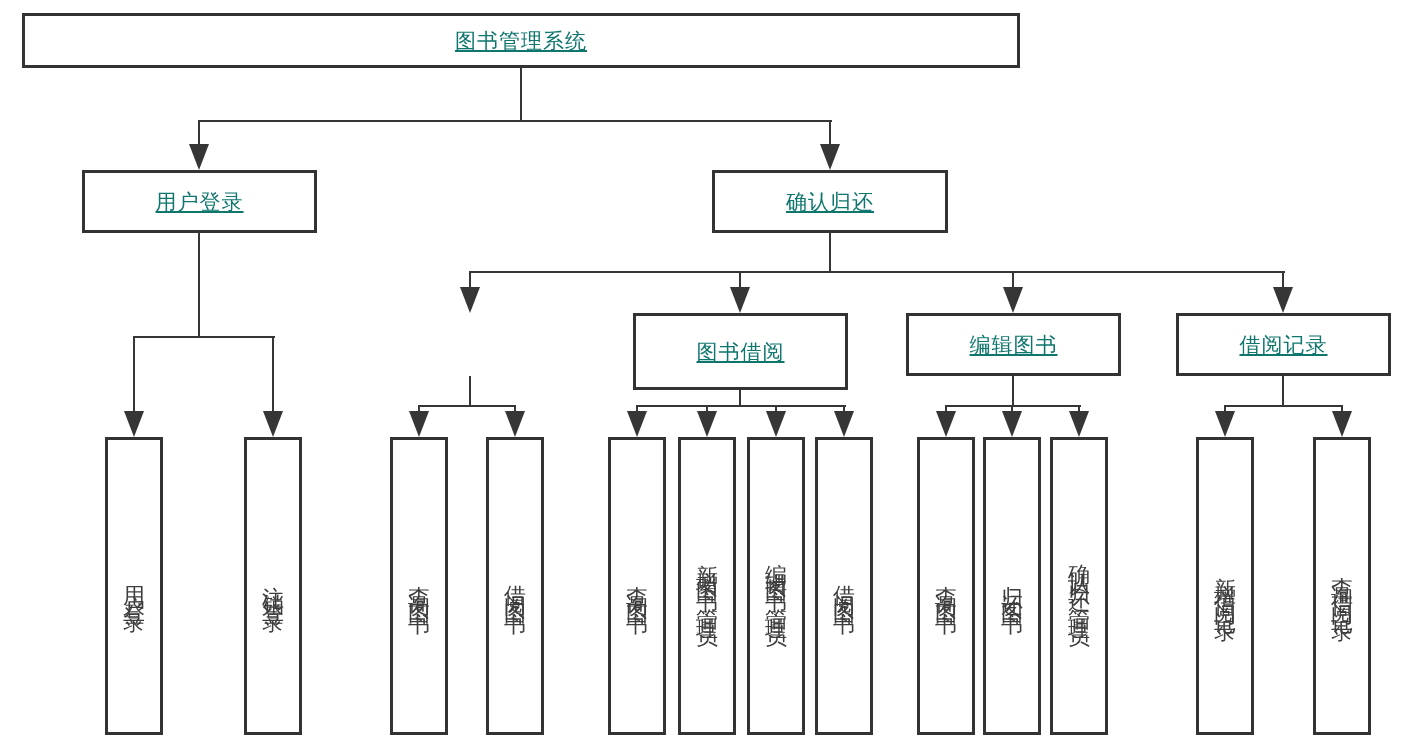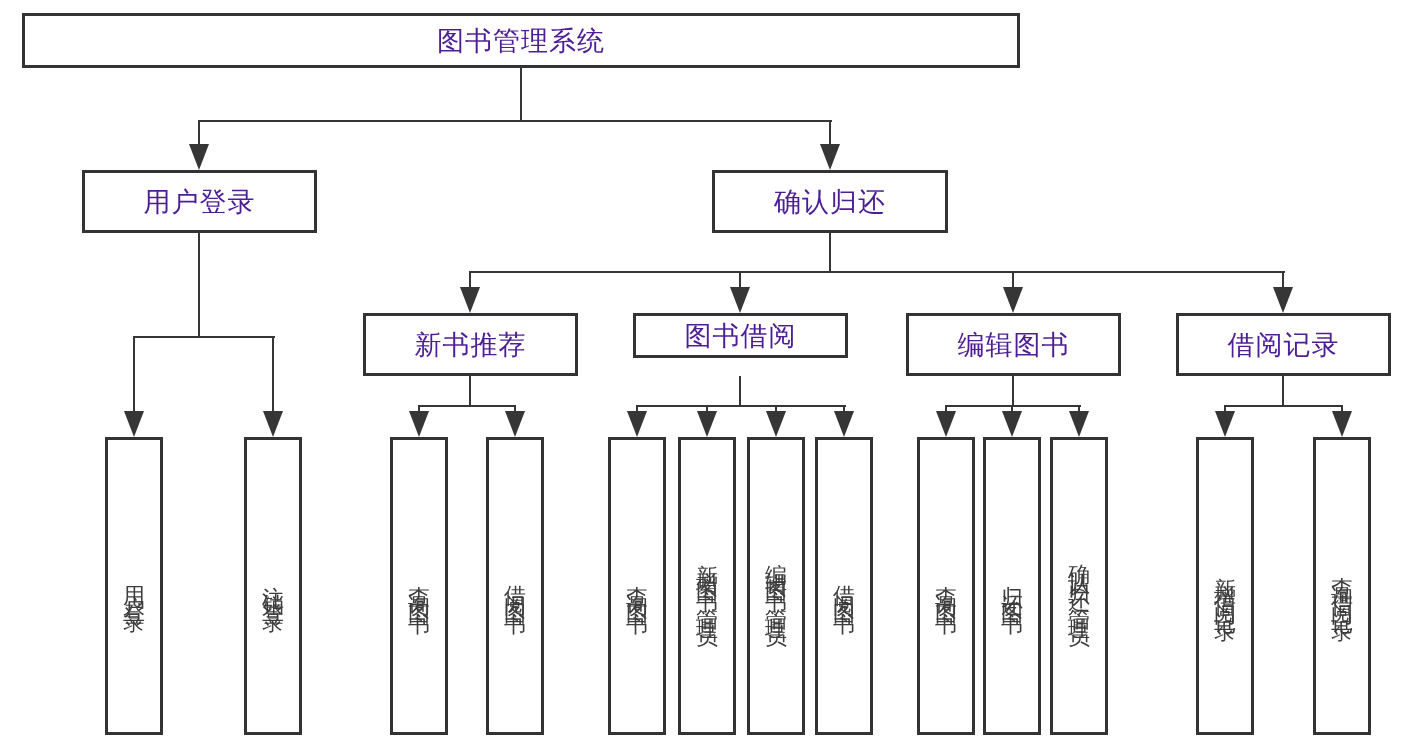--- a/index.html
+++ b/index.html
@@ -9,23 +9,24 @@
     background:#ffffff;
     font-family:"Liberation Sans", sans-serif;
     overflow:hidden;
   }
   .box{
     position:absolute;
     box-sizing:border-box;
     border:3px solid #333333;
     background:#ffffff;
     display:flex;align-items:center;justify-content:center;
-    font-size:27px;color:#4c1d95;
+    font-size:21px;color:#0f766e;
     letter-spacing:1px;
     z-index:2;
+    text-decoration:underline;
   }
   .vbox{
     position:absolute;
     box-sizing:border-box;
     width:58px;height:298px;top:437px;
     border:3px solid #333333;
     background:#ffffff;
     display:flex;align-items:center;justify-content:center;
     z-index:2;
   }
@@ -89,24 +90,21 @@
   <div class="hline" style="left:469px;top:271px;width:816px;"></div>
   <div class="vline" style="left:469px;top:271px;height:20px;"></div>
   <div class="ahead" style="left:460px;top:287px;"></div>
   <div class="vline" style="left:739px;top:271px;height:20px;"></div>
   <div class="ahead" style="left:730px;top:287px;"></div>
   <div class="vline" style="left:1012px;top:271px;height:20px;"></div>
   <div class="ahead" style="left:1003px;top:287px;"></div>
   <div class="vline" style="left:1282px;top:271px;height:20px;"></div>
   <div class="ahead" style="left:1273px;top:287px;"></div>
 
-  <div class="box" style="left:363px;top:313px;width:215px;height:63px;">
-    <span>新书推荐</span>
-  </div>
-  <div class="box" style="left:633px;top:313px;width:215px;height:45px;">
+  <div class="box" style="left:633px;top:313px;width:215px;height:77px;">
     <span>图书借阅</span>
   </div>
   <div class="box" style="left:906px;top:313px;width:215px;height:63px;">
     <span>编辑图书</span>
   </div>
   <div class="box" style="left:1176px;top:313px;width:215px;height:63px;">
     <span>借阅记录</span>
   </div>
 
   <div class="vline" style="left:469px;top:376px;height:29px;"></div>

